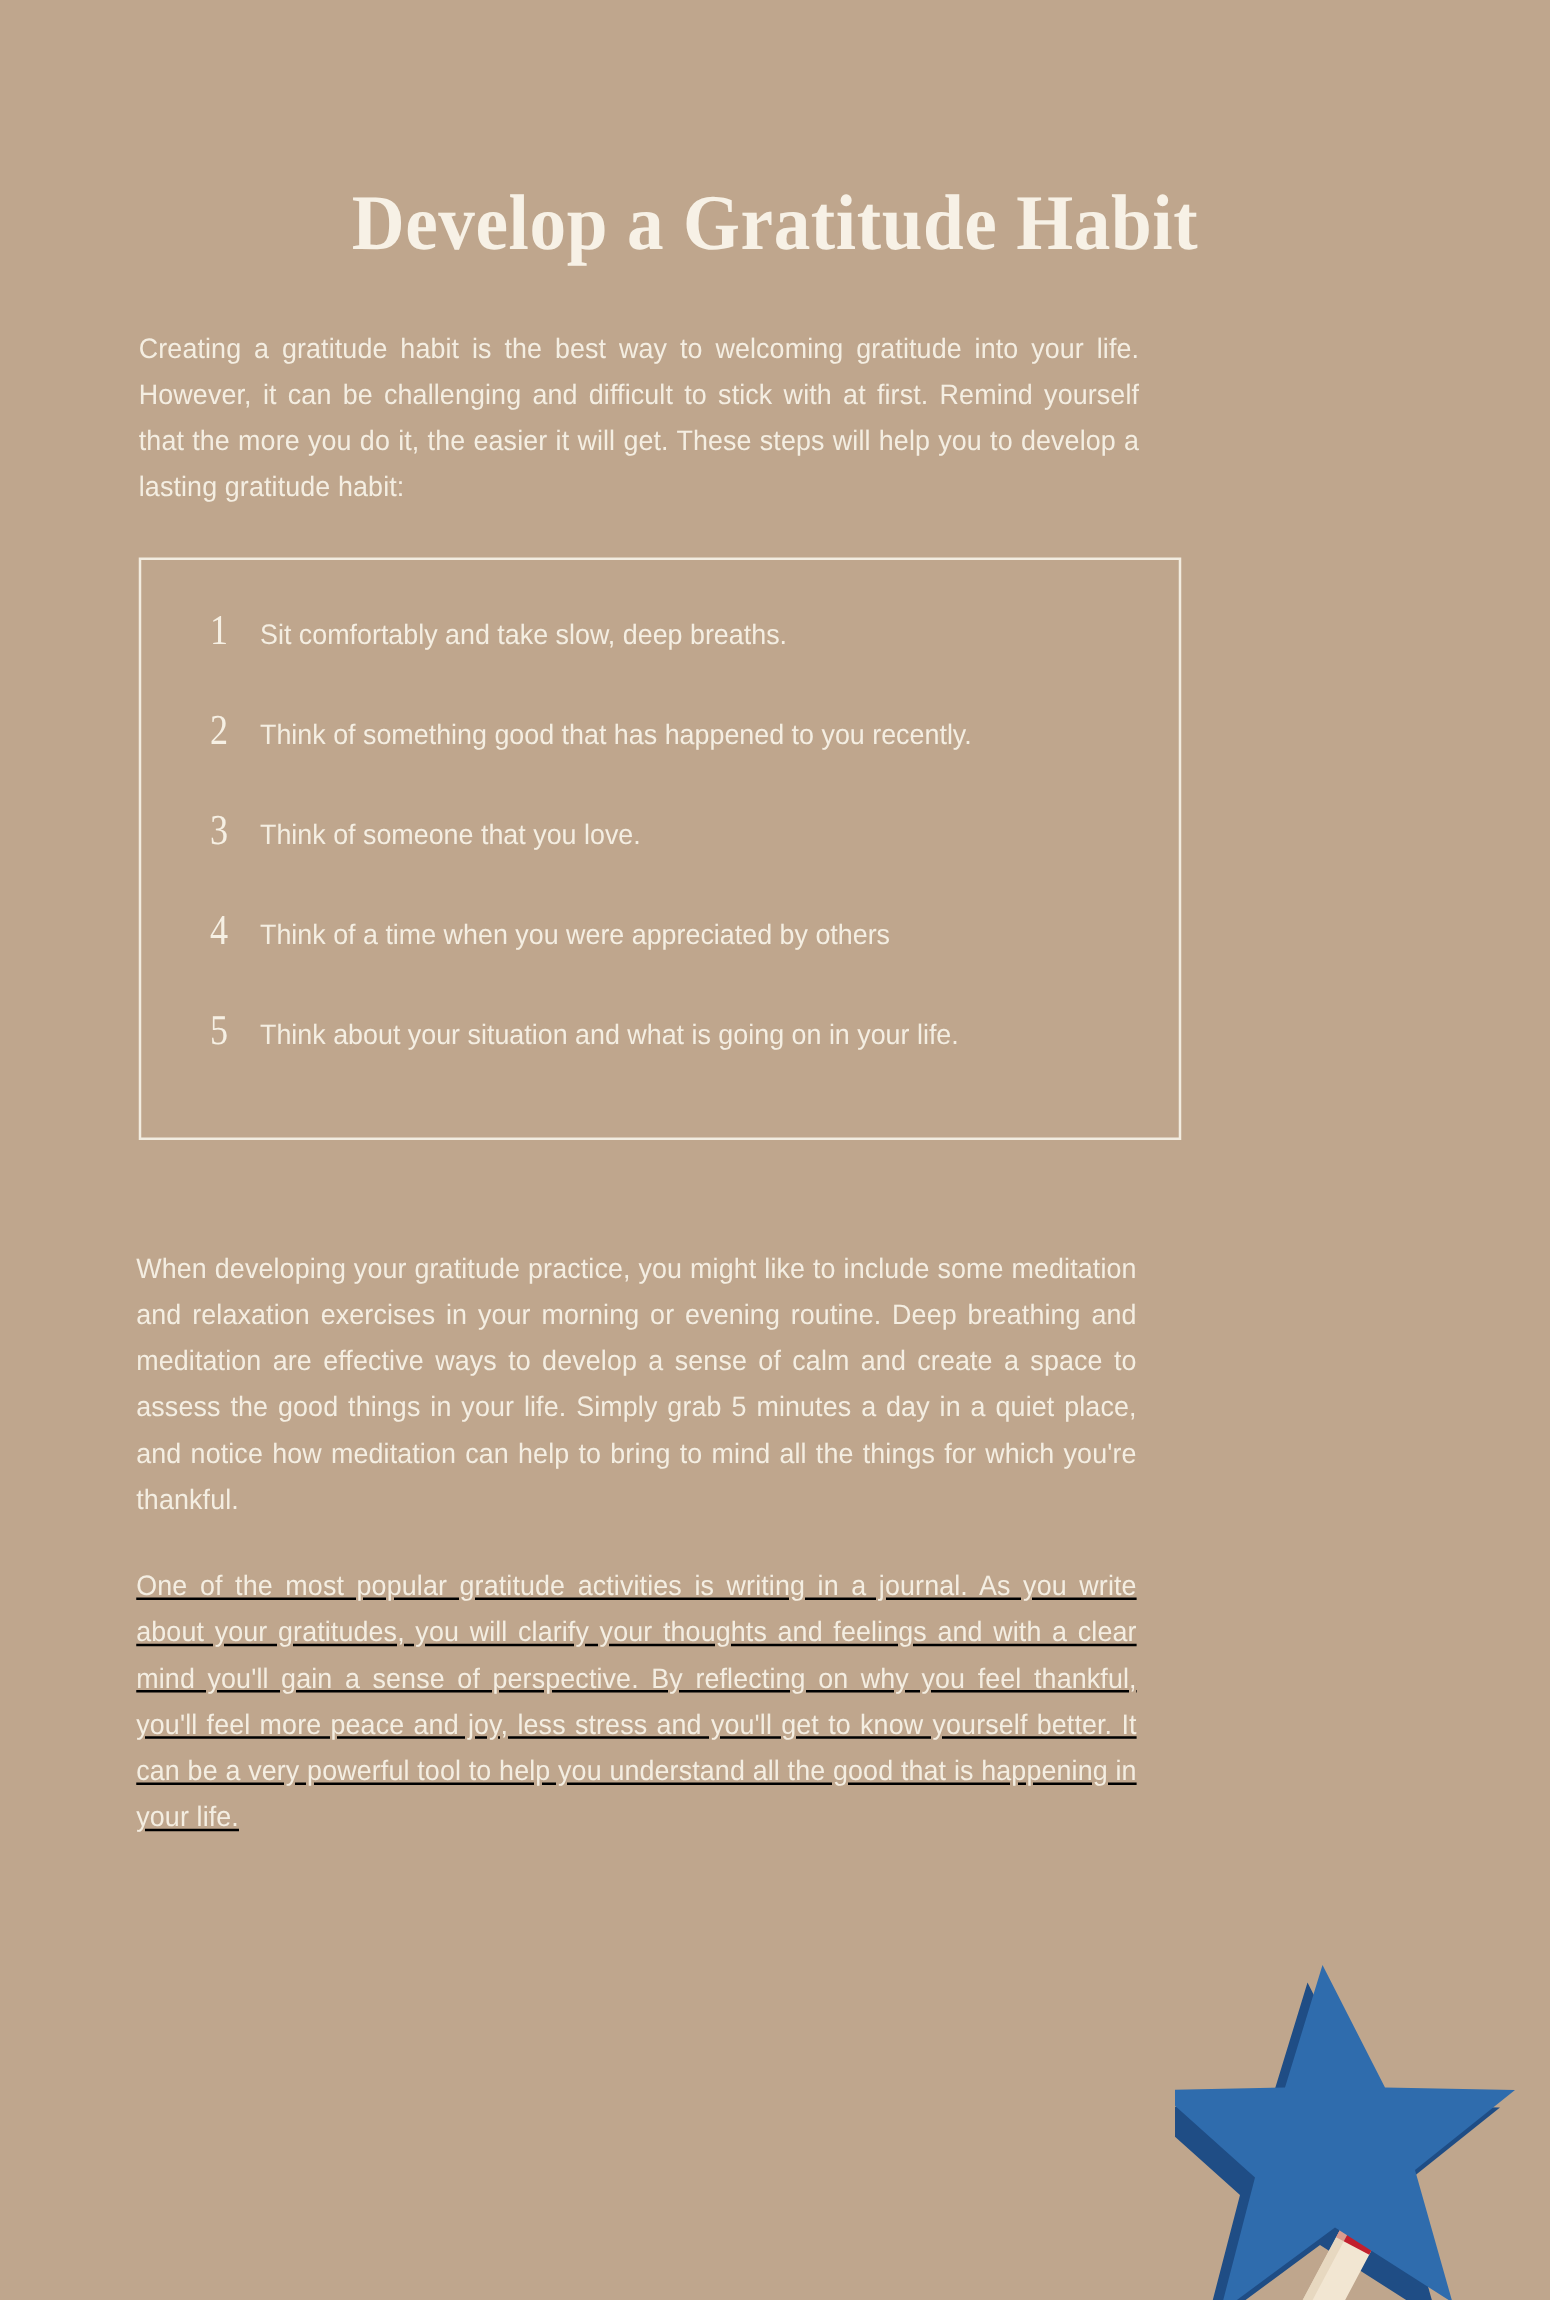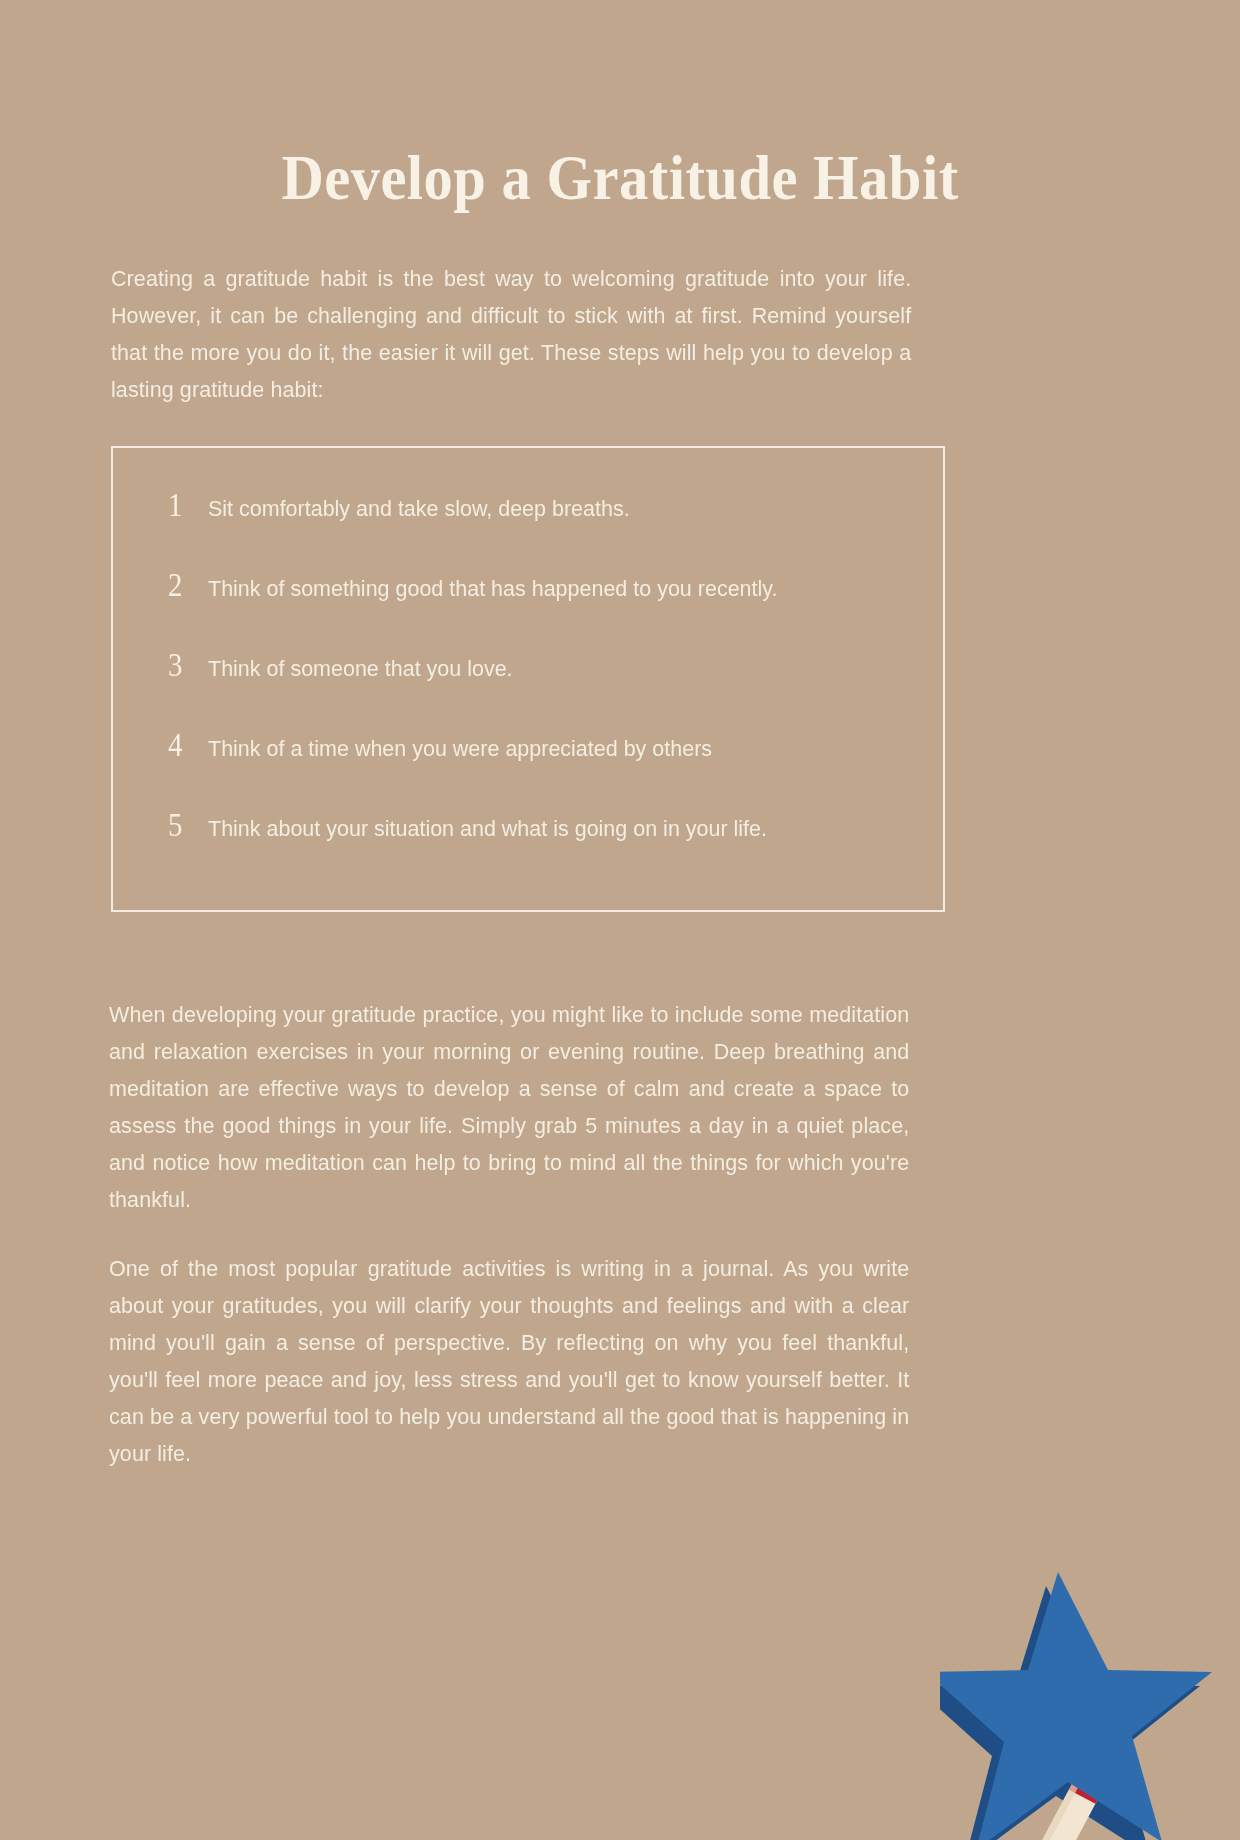--- a/index.html
+++ b/index.html
@@ -110,21 +110,21 @@
     white-space: nowrap;
   }
 
   
   .para-block {
     position: absolute;
     left: 109px;
     width: 838px;
   }
   #para-meditation { top: 996px; }
-  #para-journal    { top: 1250px; }
+  #para-journal    { top: 1250px; text-decoration: underline; }
 
   
   .wand {
     position: absolute;
     right: -30px;
     bottom: -40px;
     width: 330px;
     height: 330px;
     pointer-events: none;
   }

